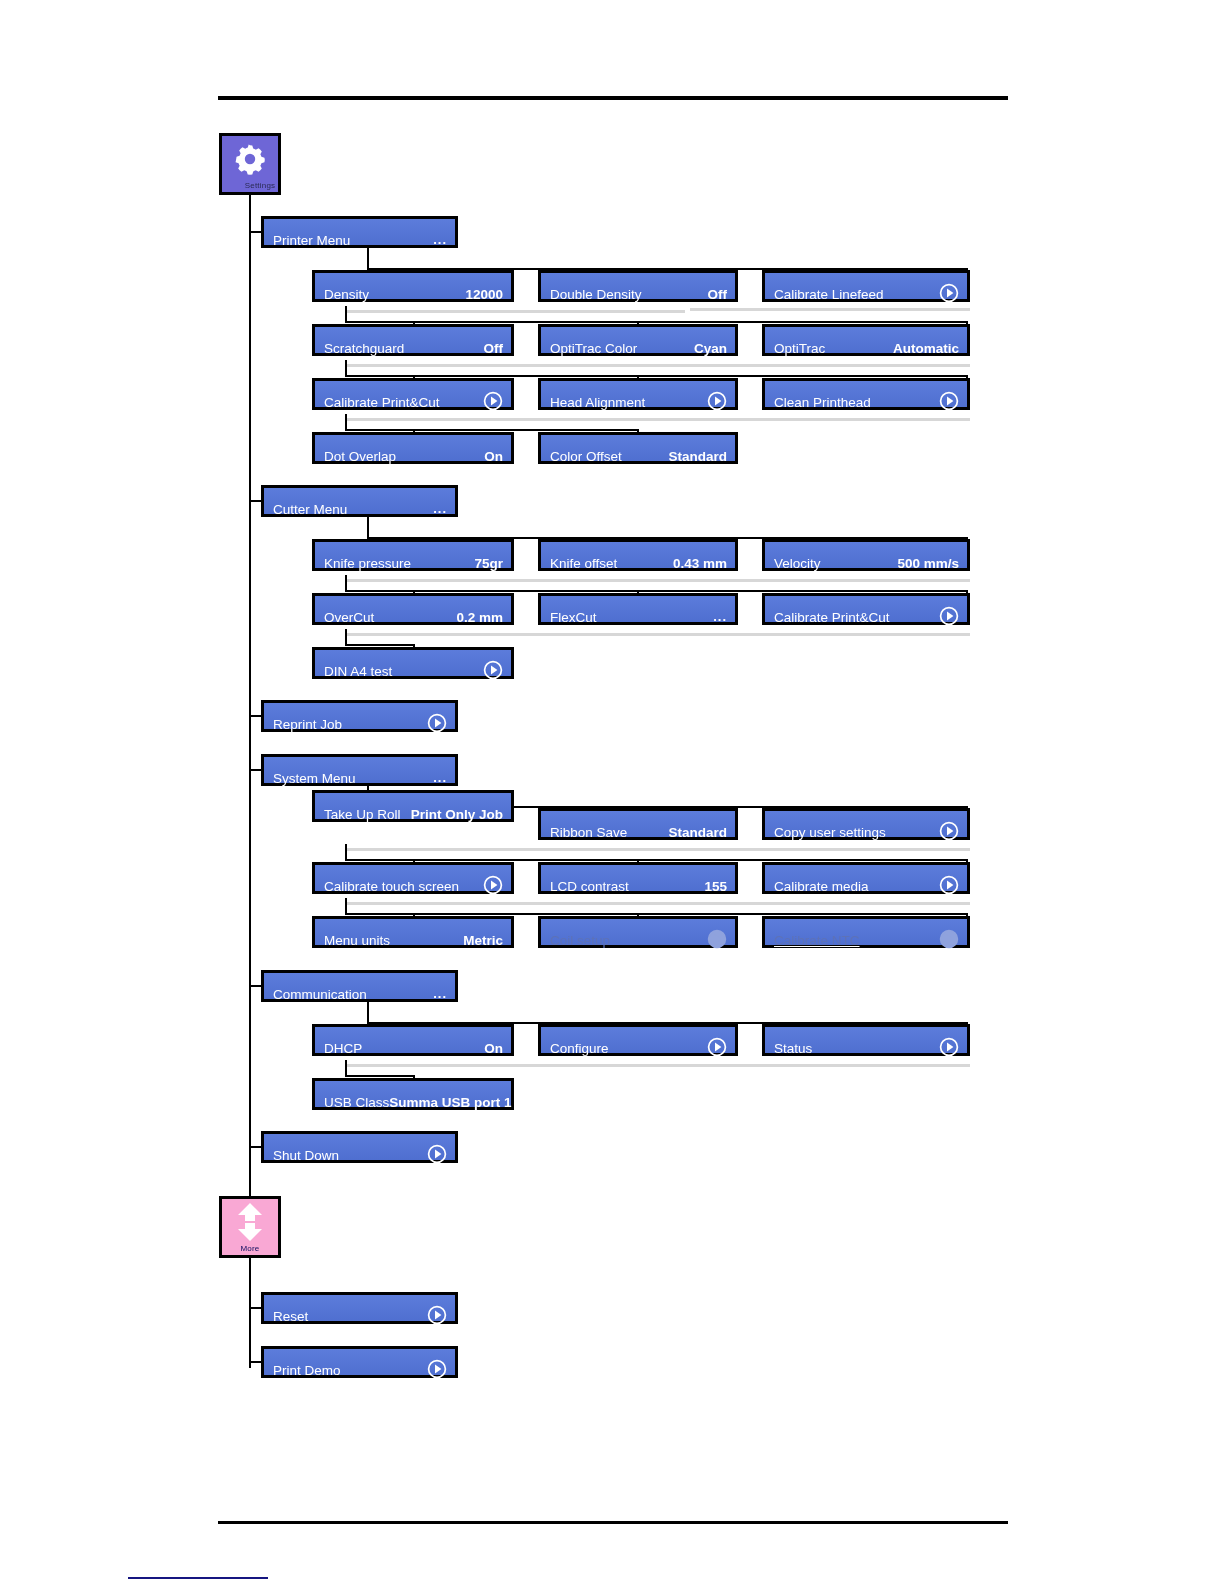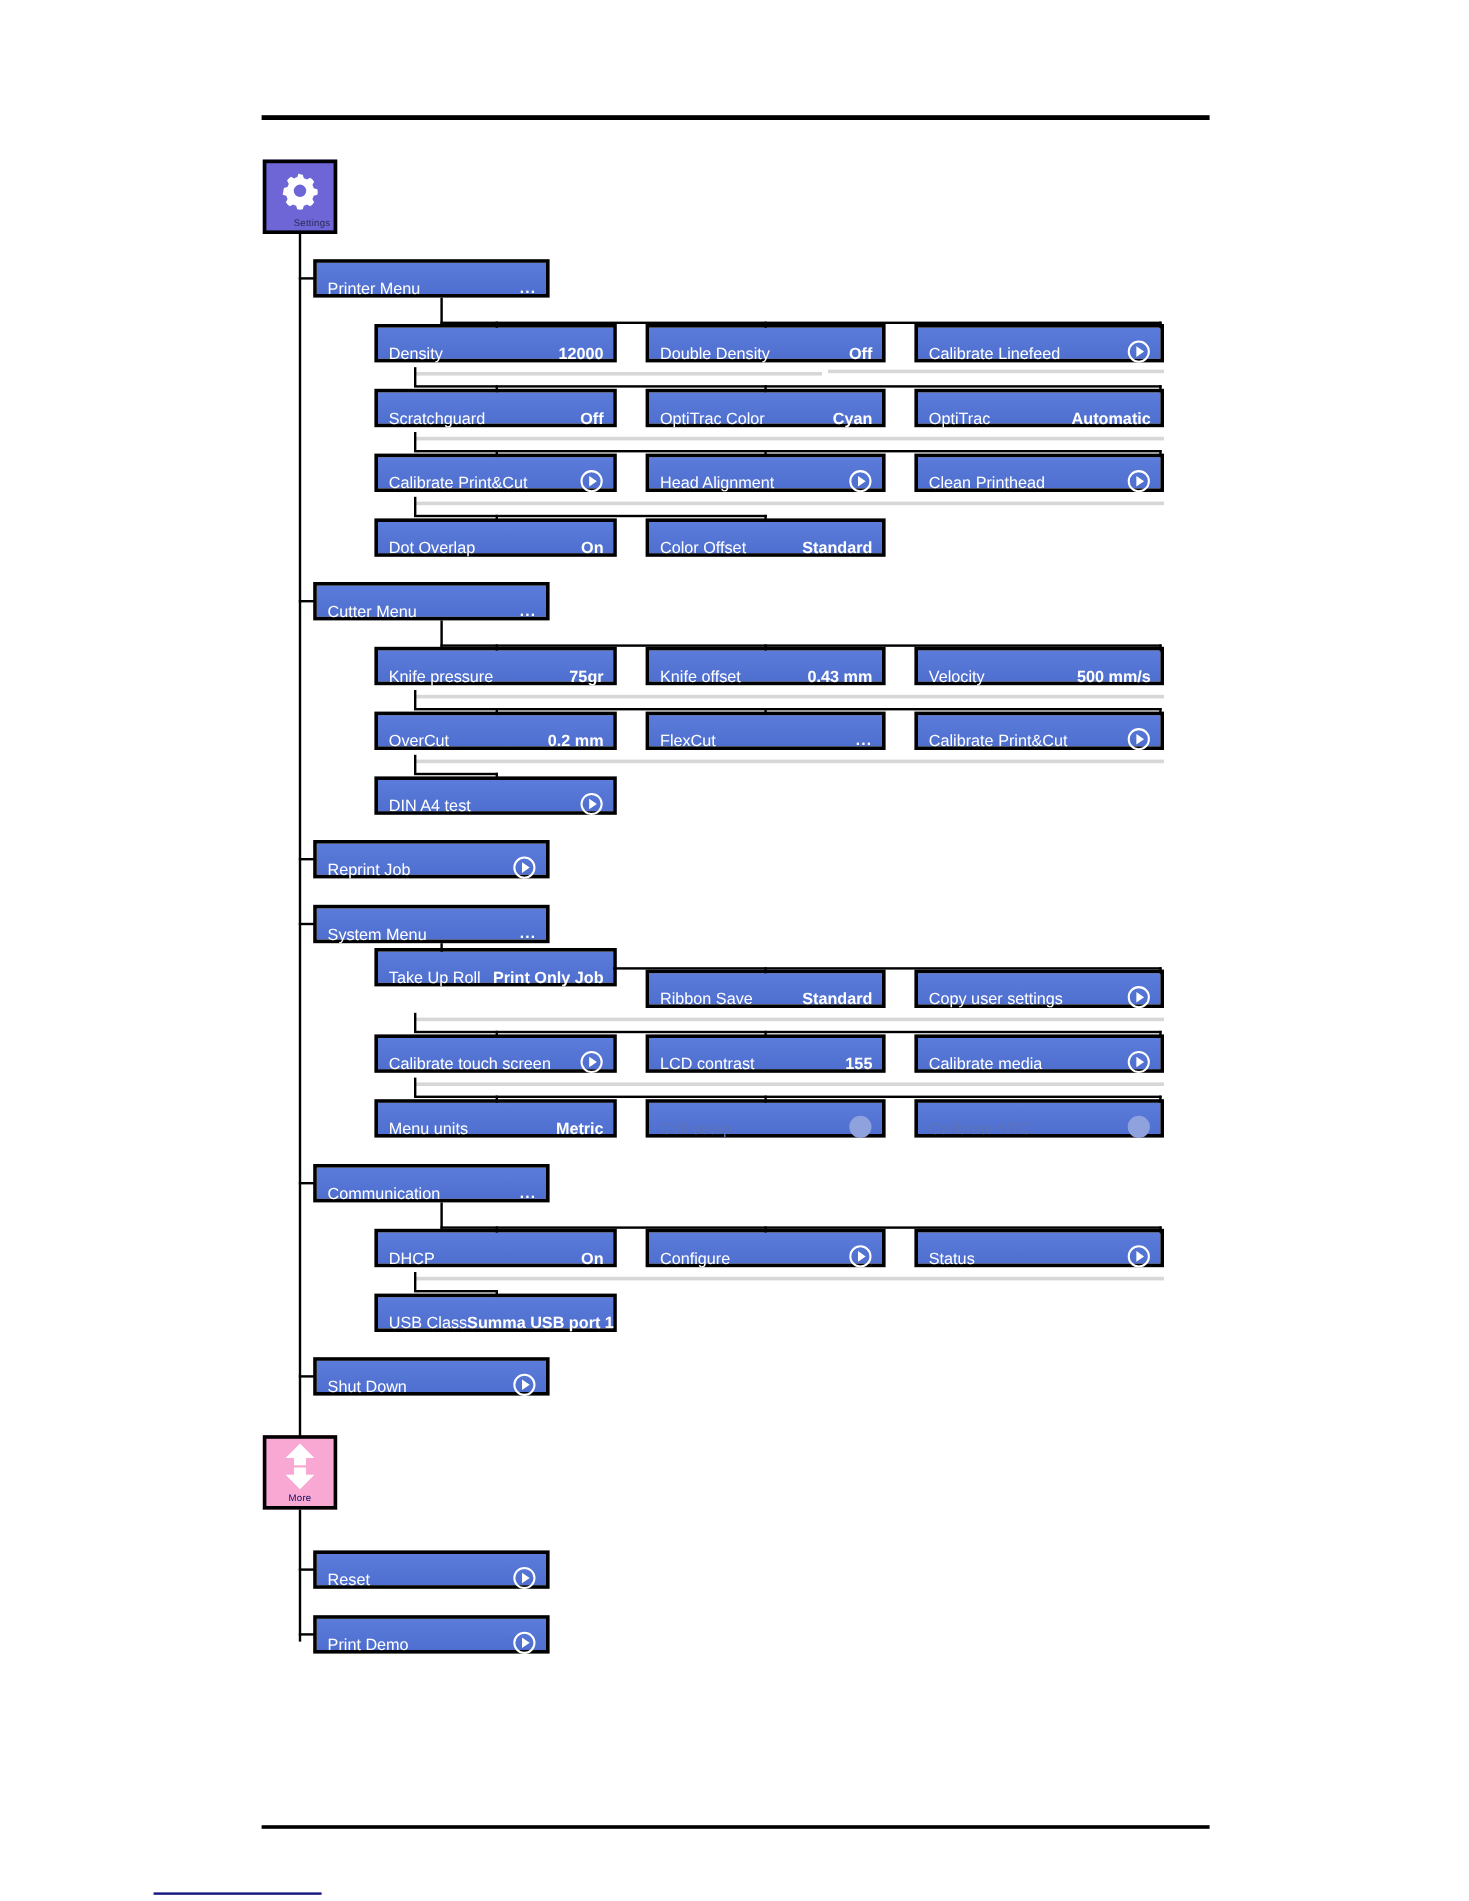--- a/index.html
+++ b/index.html
@@ -372,21 +372,21 @@
   </div>
   <div class="box c2 disabled" style="top:916px;">
     <span class="lbl">Coil setup</span>
     <span class="play">
       <svg width="20" height="20" viewBox="0 0 20 20">
           <circle cx="10" cy="10" r="8.4" fill="none" stroke="#fff" stroke-width="1.7"></circle>
           <polygon points="8,5.6 14.4,10 8,14.4" fill="#fff"></polygon>
         </svg>
     </span>
   </div>
-  <div class="box c3 disabled" style="top:916px;">
+  <div class="box c3 disabled" style="top:916px;text-decoration:underline;">
     <span class="lbl">Calibrate NTC</span>
     <span class="play">
       <svg width="20" height="20" viewBox="0 0 20 20">
           <circle cx="10" cy="10" r="8.4" fill="none" stroke="#fff" stroke-width="1.7"></circle>
           <polygon points="8,5.6 14.4,10 8,14.4" fill="#fff"></polygon>
         </svg>
     </span>
   </div>
 
   <div class="box top" style="top:970px;align-items:center;">

